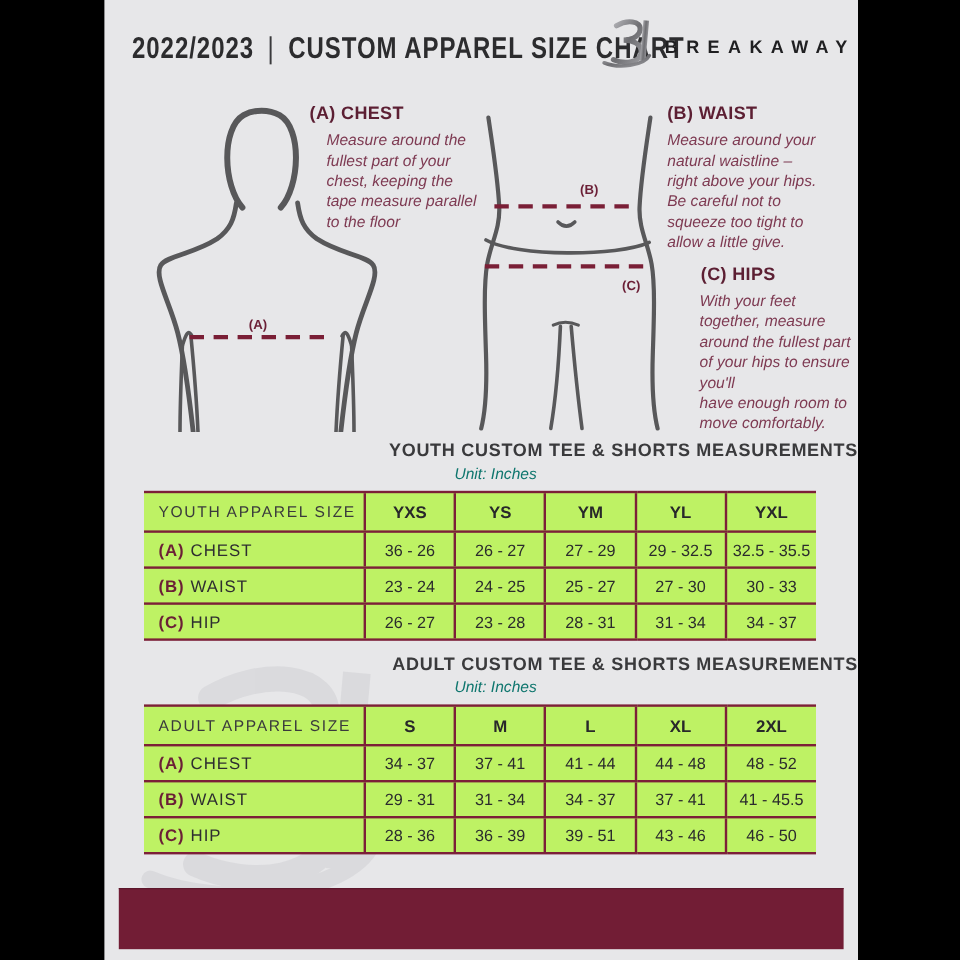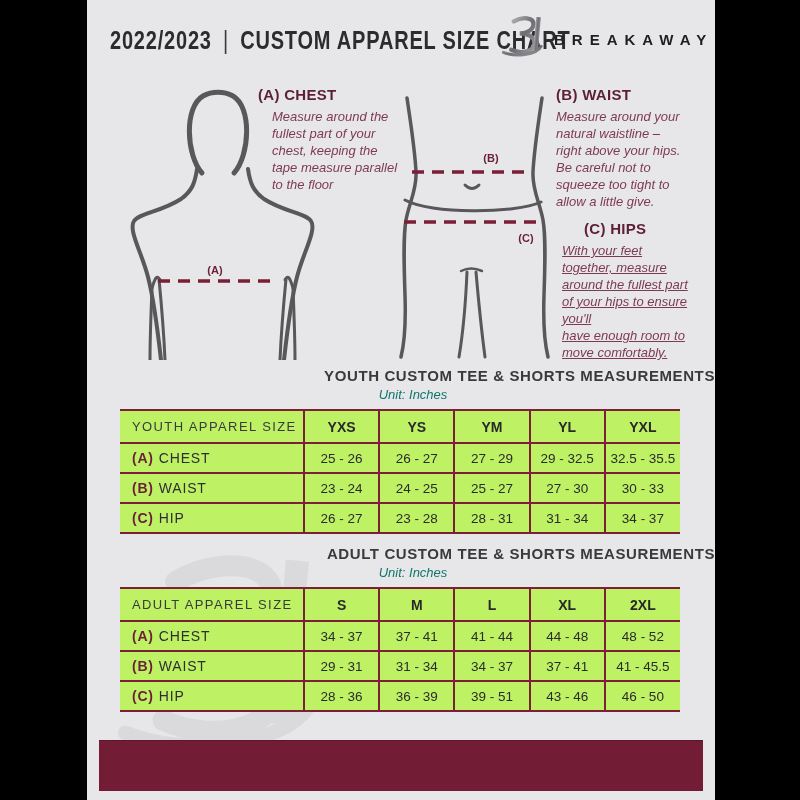--- a/index.html
+++ b/index.html
@@ -119,21 +119,21 @@
 
     <div class="inst-head" style="left:469px; top:86px;">(B) WAIST</div>
     <div class="inst-body" style="left:469px; top:108px; width:160px;">Measure around your
 natural waistline –
 right above your hips.
 Be careful not to
 squeeze too tight to
 allow a little give.</div>
 
     <div class="inst-head" style="left:469px; top:220px;margin-left:28px;">(C) HIPS</div>
-    <div class="inst-body" style="left:475px; top:242px; width:165px;text-decoration:underline;">With your feet
+    <div class="inst-body" style="left:496px; top:242px; width:165px;">With your feet
 together, measure
 around the fullest part
 of your hips to ensure
 you'll
 have enough room to
 move comfortably.</div>
 
     <svg class="fig" style="left:38px; top:85px;" width="195" height="275" viewBox="0 0 195 275">
       <g fill="none" stroke="#58585a" stroke-width="4" stroke-linecap="round">
         <path d="M 77 88 C 61 70, 59 22, 78 11 C 87 6, 99 6, 108 11 C 127 22, 125 70, 109 88" stroke-width="5"></path>
@@ -184,21 +184,21 @@
           <th class="szh">YXS</th>
           <th class="szh">YS</th>
           <th class="szh">YM</th>
           <th class="szh">YL</th>
           <th class="szh">YXL</th>
         </tr>
       </thead>
       <tbody>
         <tr>
           <td class="rowlbl"><span class="pfx">(A)</span><span>CHEST</span></td>
-          <td class="val">25 - 26</td>
+          <td class="val">36 - 26</td>
           <td class="val">26 - 27</td>
           <td class="val">27 - 29</td>
           <td class="val">29 - 32.5</td>
           <td class="val">32.5 - 35.5</td>
         </tr>
         <tr>
           <td class="rowlbl"><span class="pfx">(B)</span><span>WAIST</span></td>
           <td class="val">23 - 24</td>
           <td class="val">24 - 25</td>
           <td class="val">25 - 27</td>

